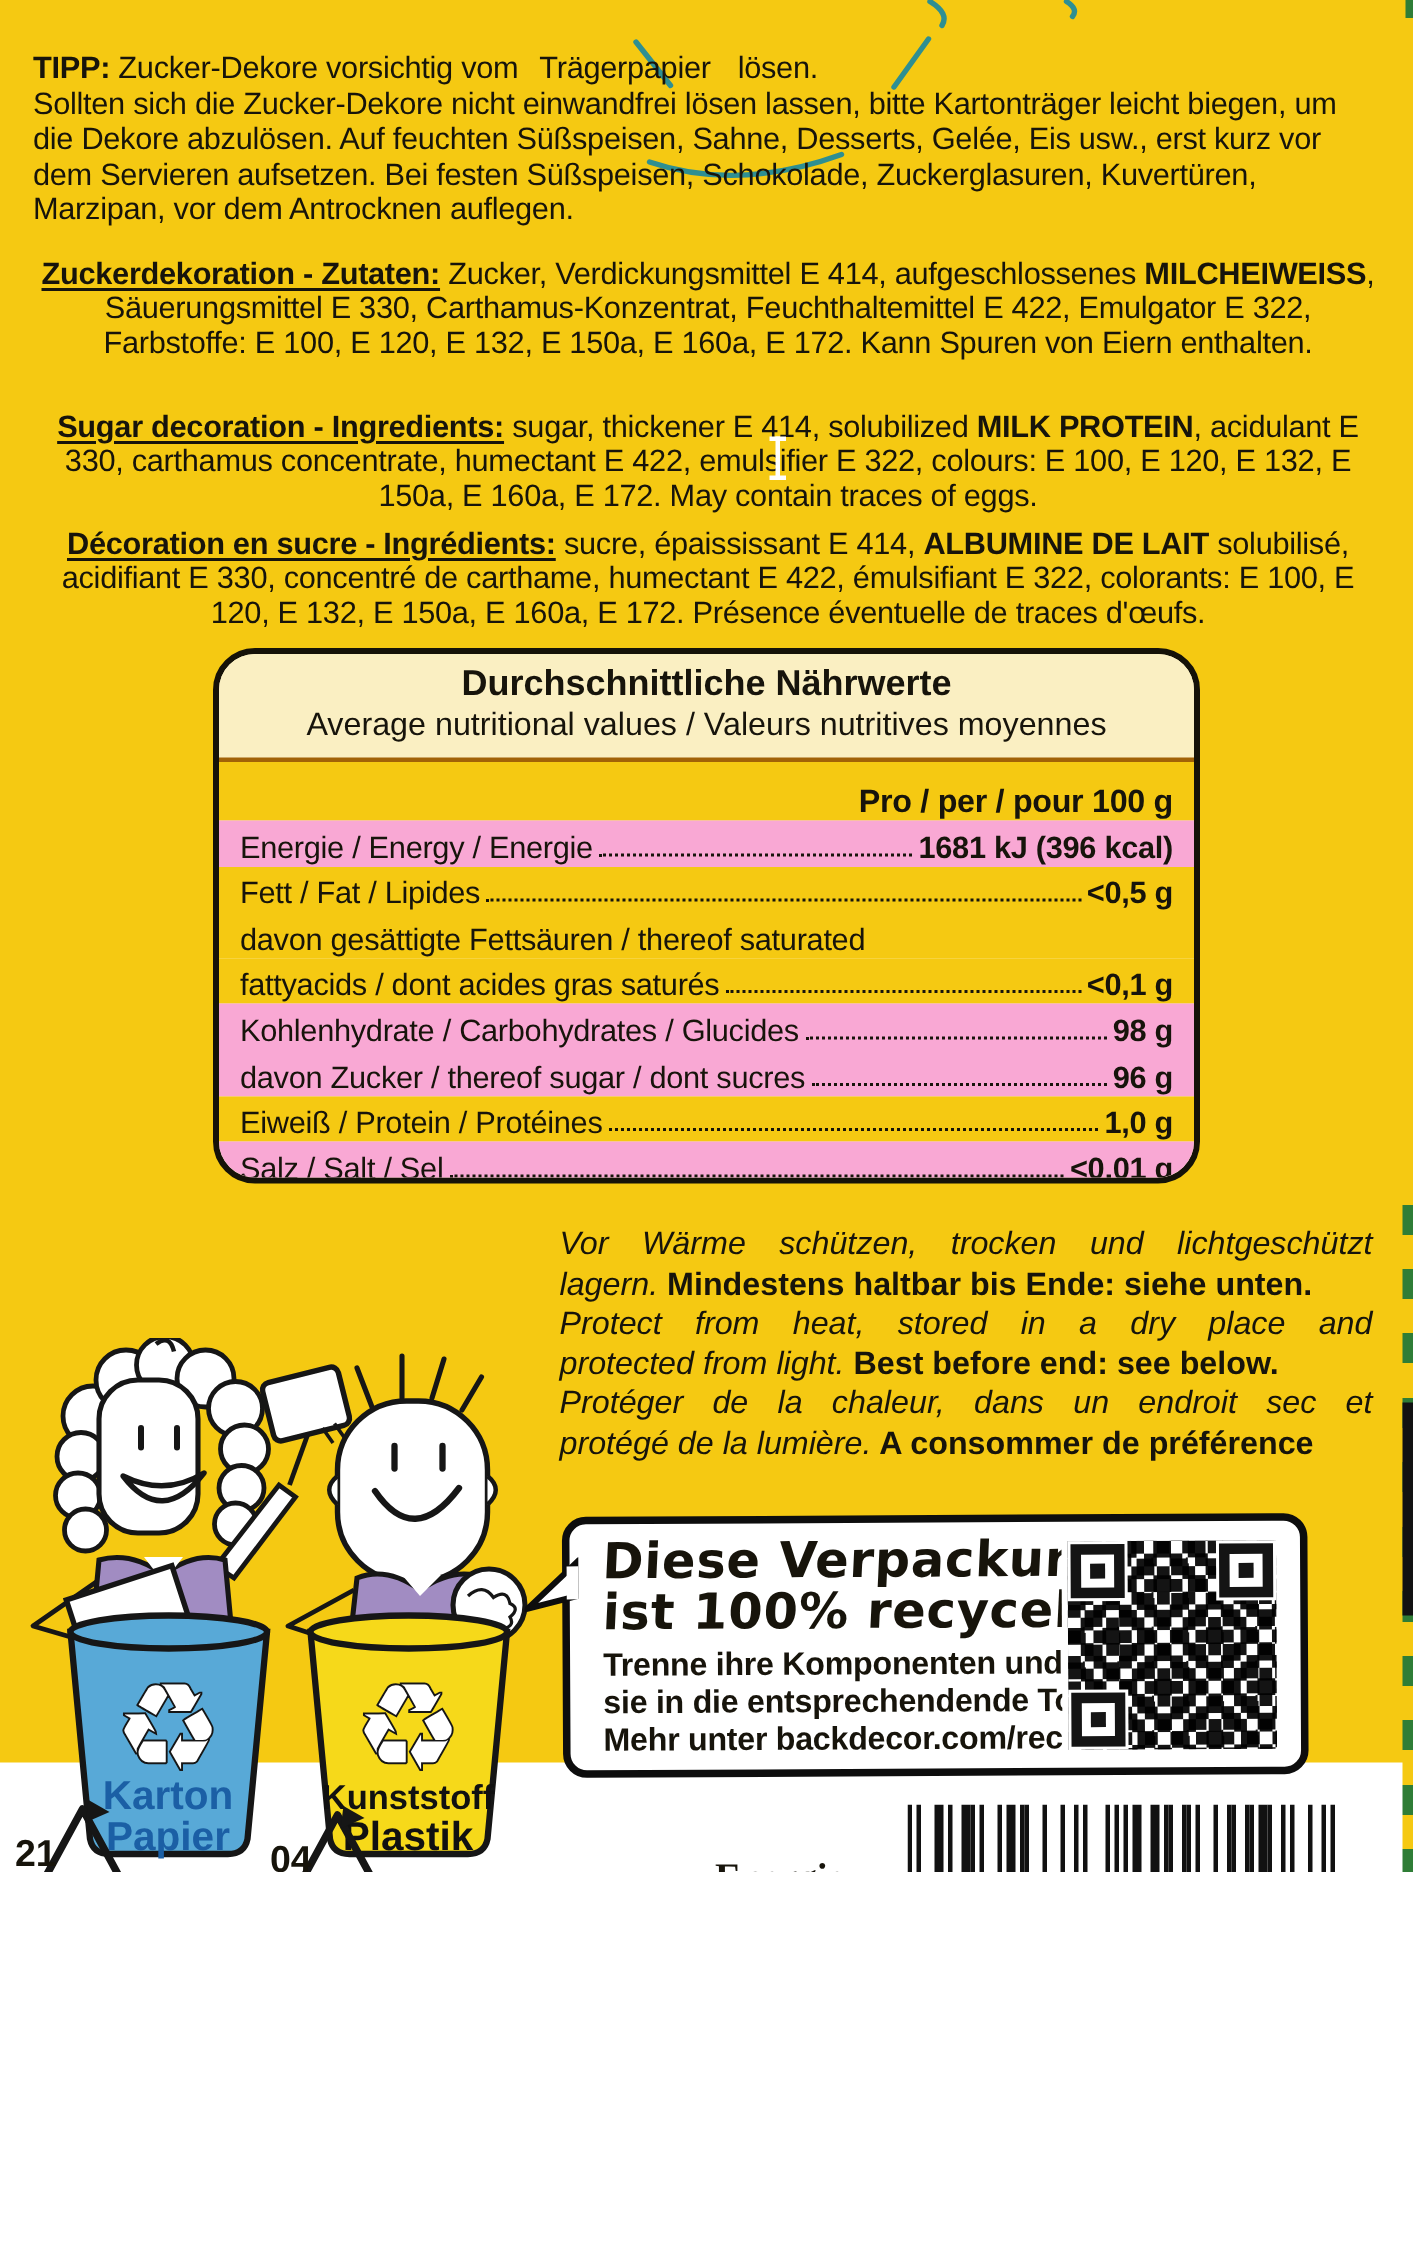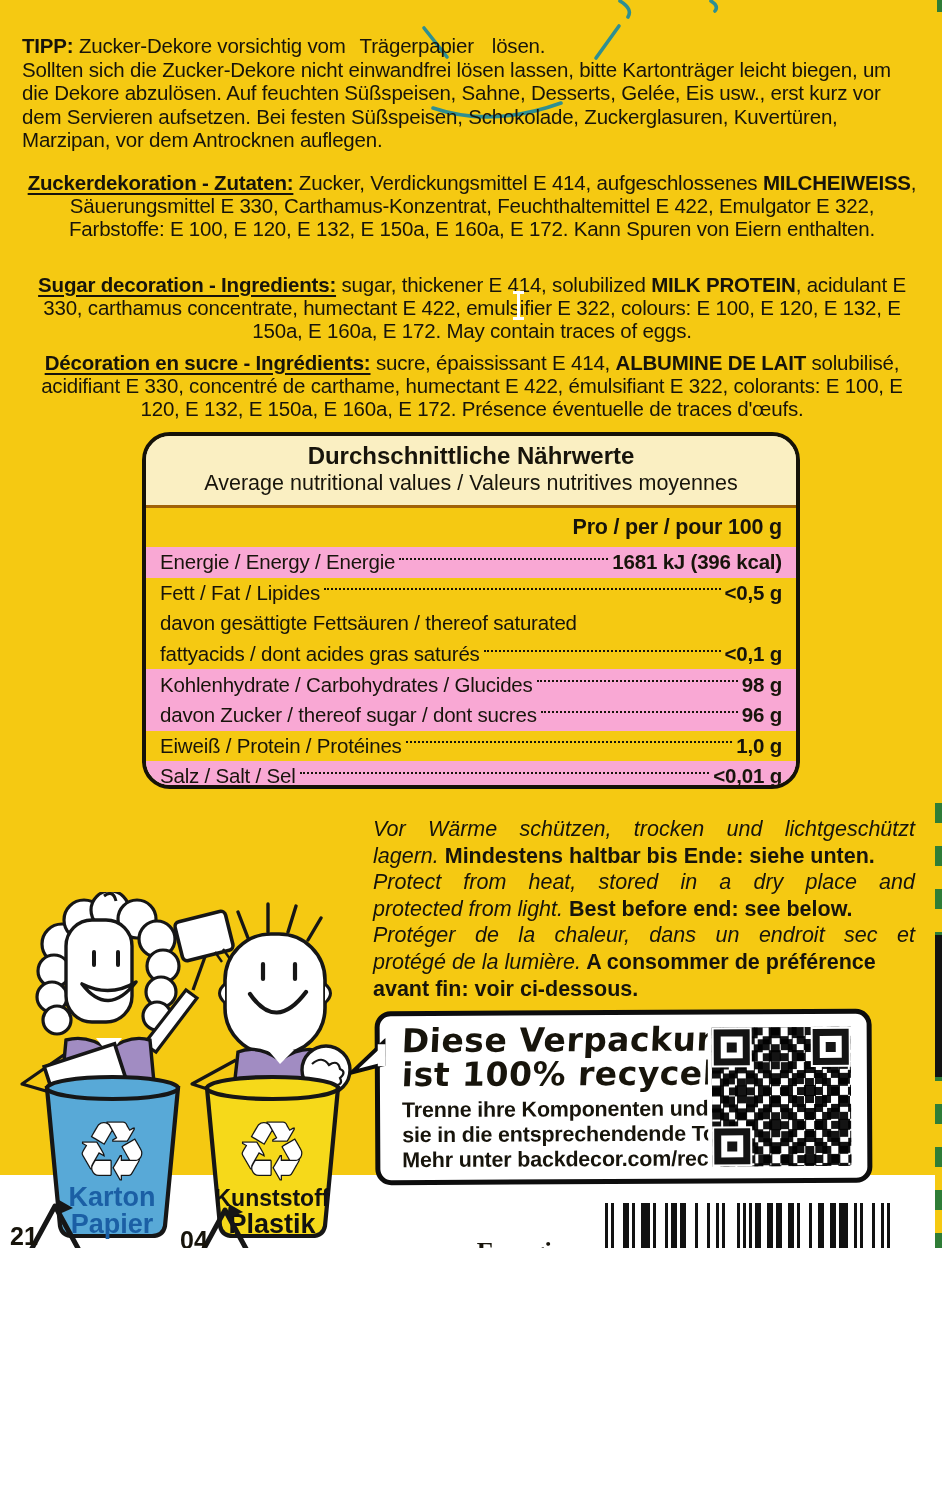--- a/index.html
+++ b/index.html
@@ -25,21 +25,21 @@
   .ibeam{left:517px;top:291px;width:3px;height:29px;background:#fff;}
   .ibeam::before,.ibeam::after{content:'';position:absolute;left:-4px;width:11px;height:3px;background:#fff;}
   .ibeam::before{top:0}.ibeam::after{bottom:0}
 
   
   .nutri{left:142px;top:432px;width:658px;height:357px;border:4px solid #151208;border-radius:28px;
          overflow:hidden;background:#FAF0C4;box-sizing:border-box;}
   .nutri-head{height:63px;background:#FAEFC2;text-align:center;padding-top:6px;border-bottom:3px solid #a16207;}
   .nutri-head .t1{font-size:24px;font-weight:bold;line-height:28px;}
   .nutri-head .t2{font-size:21.5px;line-height:26px;}
-  .nrow{display:flex;align-items:center;padding:0 14px;height:30.6px;font-size:20.5px;letter-spacing:-0.2px;}
+  .nrow{display:flex;align-items:flex-end;padding:0 14px;height:30.6px;font-size:20.5px;letter-spacing:-0.2px;}
   .nrow.hdr{height:39px;justify-content:flex-end;font-weight:bold;font-size:21.5px;}
   .yellowband{background:#F5C912;}
   .lightband{background:#f9a8d4;}
   .nrow .dots{flex:1;border-bottom:2.5px dotted #17140B;margin:0 4px 7px 4px;min-width:10px;}
   .nrow.nolead .dots{border-bottom:none;}
   .nvalue{font-weight:bold;white-space:nowrap;}
 
   
   .storage{left:373px;top:816px;width:542px;font-size:21.5px;line-height:26.6px;}
   .storage .ln{white-space:nowrap;}
@@ -184,21 +184,20 @@
       </div>
   </div>
 
   <div class="abs storage">
     <div class="ln just"><span class="it">Vor Wärme schützen, trocken und lichtgeschützt</span></div>
     <div class="ln"><span class="it">lagern.</span><span class="bd"> Mindestens haltbar bis Ende: siehe unten.</span></div>
     <div class="ln just"><span class="it">Protect from heat, stored in a dry place and</span></div>
     <div class="ln"><span class="it">protected from light.</span><span class="bd"> Best before end: see below.</span></div>
     <div class="ln just"><span class="it">Protéger de la chaleur, dans un endroit sec et</span></div>
     <div class="ln"><span class="it">protégé de la lumière.</span><span class="bd"> A consommer de préférence</span></div>
-    <div class="ln"><span class="bd">avant fin: voir ci-dessous.</span></div>
   </div>
 
   <svg class="abs cartoon" viewBox="0 0 368 352">
 
     <g fill="#fff" stroke="#161616" stroke-width="3.2">
       <circle cx="52" cy="52" r="20"></circle>
         <circle cx="74" cy="28" r="20"></circle>
         <circle cx="100" cy="18" r="19"></circle>
       <circle cx="127" cy="27" r="19"></circle>
         <circle cx="147" cy="47" r="18"></circle>

